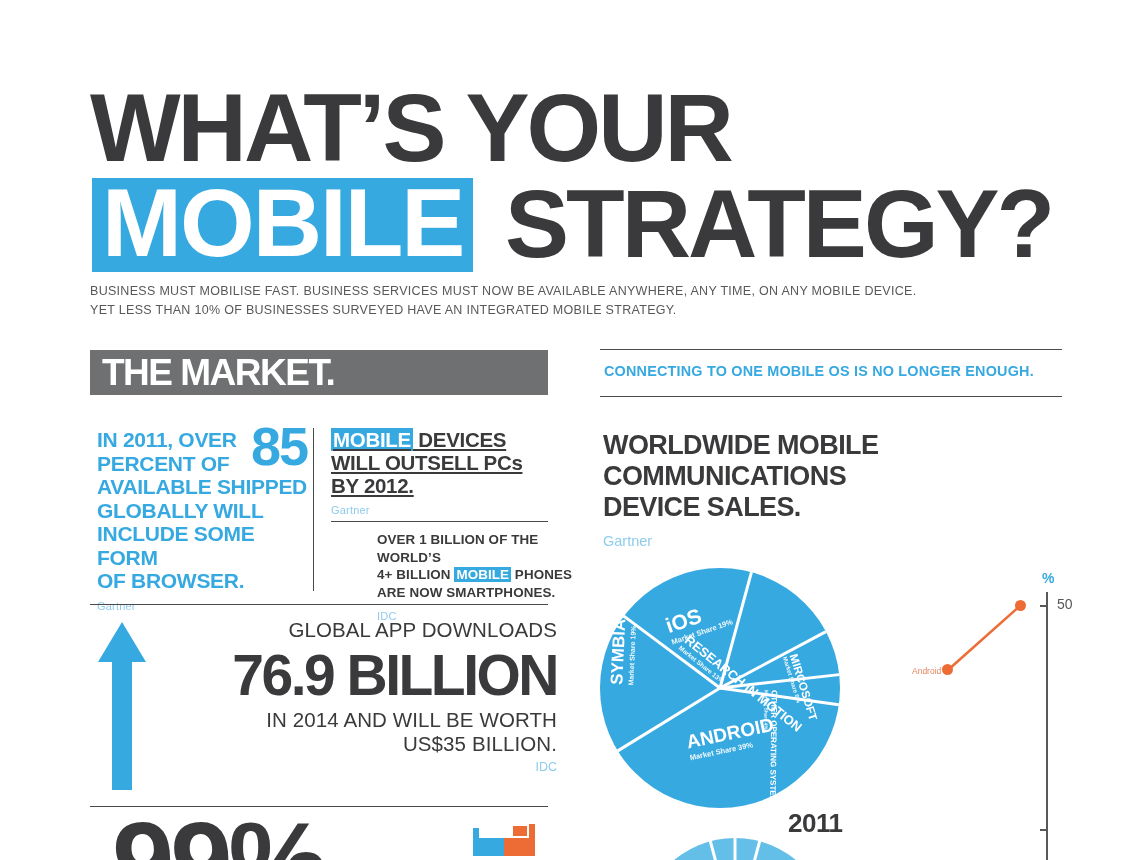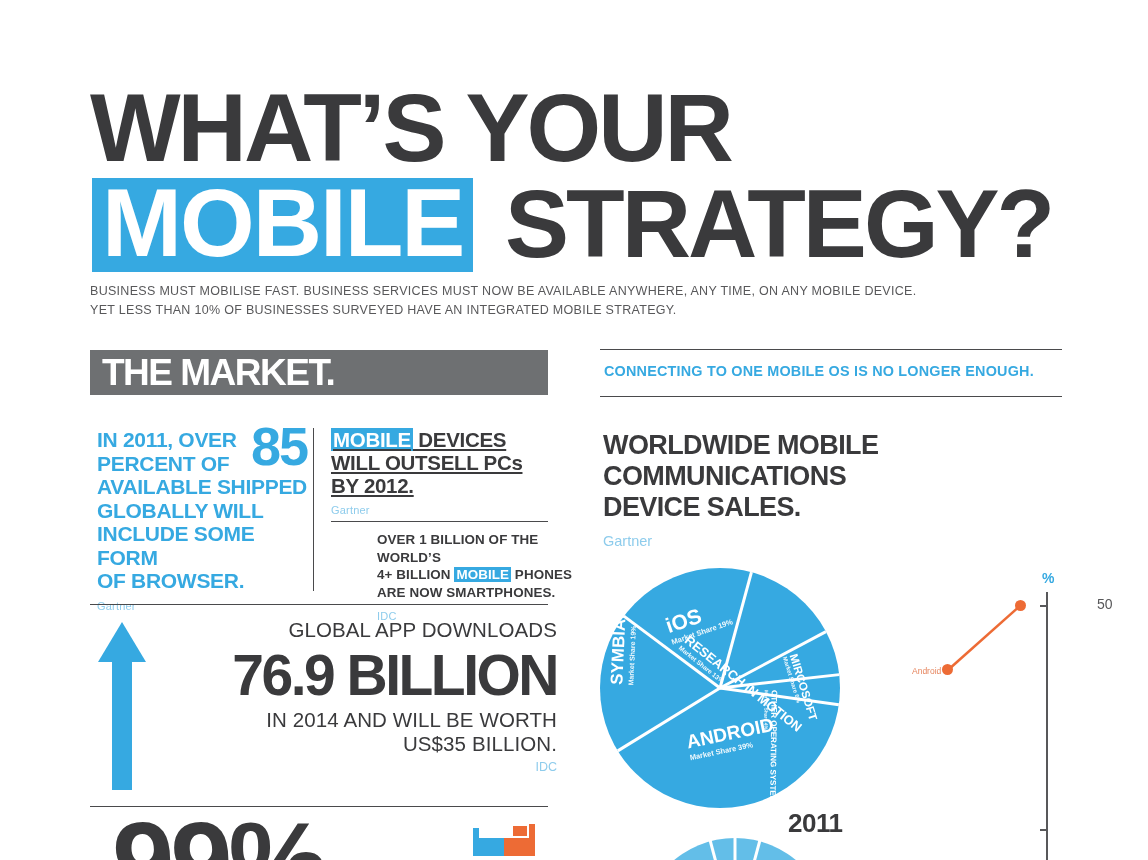--- a/index.html
+++ b/index.html
@@ -114,21 +114,21 @@
   .year-2011 { position: absolute; left: 788px; top: 808px;
                color: #3a3a3c; font-weight: bold; font-size: 26px;
                letter-spacing: -0.5px; }
   .pie2-wrap { position: absolute; left: 640px; top: 838px; width: 190px; height: 80px; }
 
   
   .linechart { position: absolute; left: 896px; top: 560px; width: 200px; height: 300px; }
   .axis-v { position: absolute; left: 1046px; top: 592px; width: 2px;
             height: 268px; background: #58585a; }
   .tick { position: absolute; width: 7px; height: 2px; background: #58585a; left: 1040px; }
-  .tick-lbl { position: absolute; color: #58585a; font-size: 14px; left: 1057px; margin-left: 40px; }
+  .tick-lbl { position: absolute; color: #58585a; font-size: 14px; left: 1057px; }
   .pct-sym { position: absolute; left: 1042px; top: 570px; color: #36A9E1;
              font-size: 14px; font-weight: bold; }
   .dot { position: absolute; width: 11px; height: 11px; border-radius: 50%;
          background: #ED6B35; }
   .series-lbl { position: absolute; color: #E6855E; font-size: 8.5px; }
 </style>
 </head>
 <body>
 
 <div id="page">

